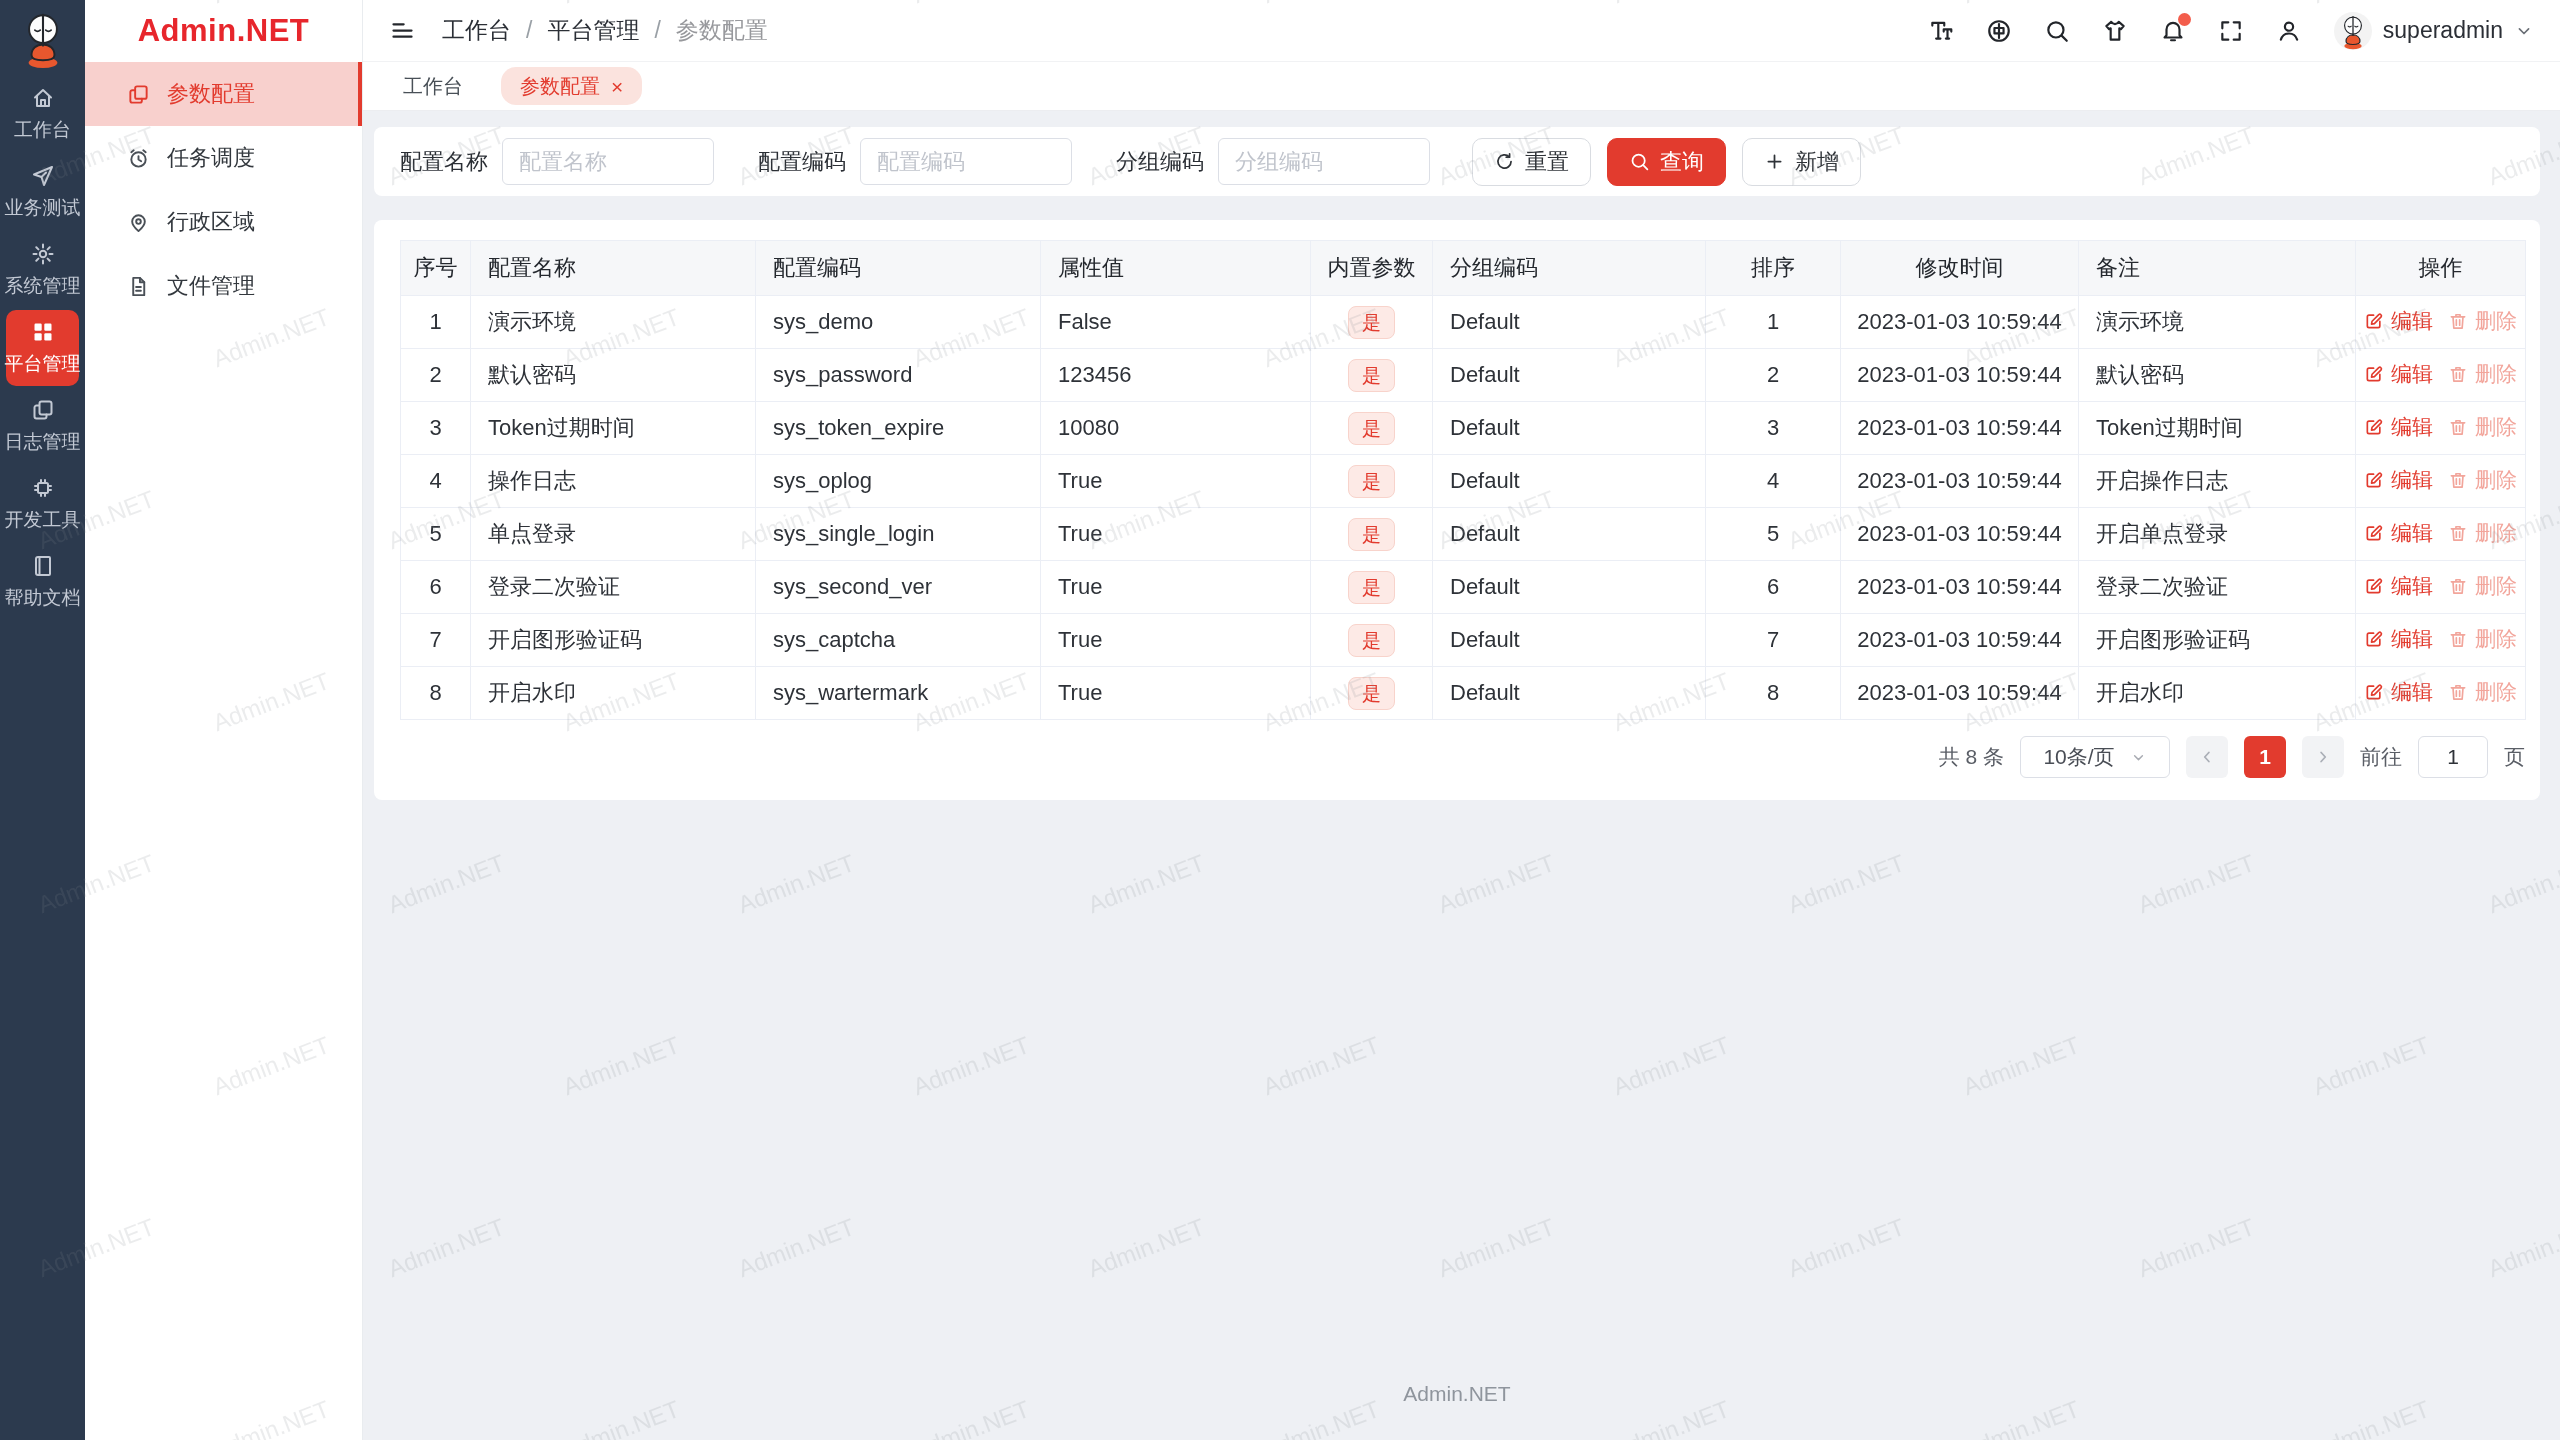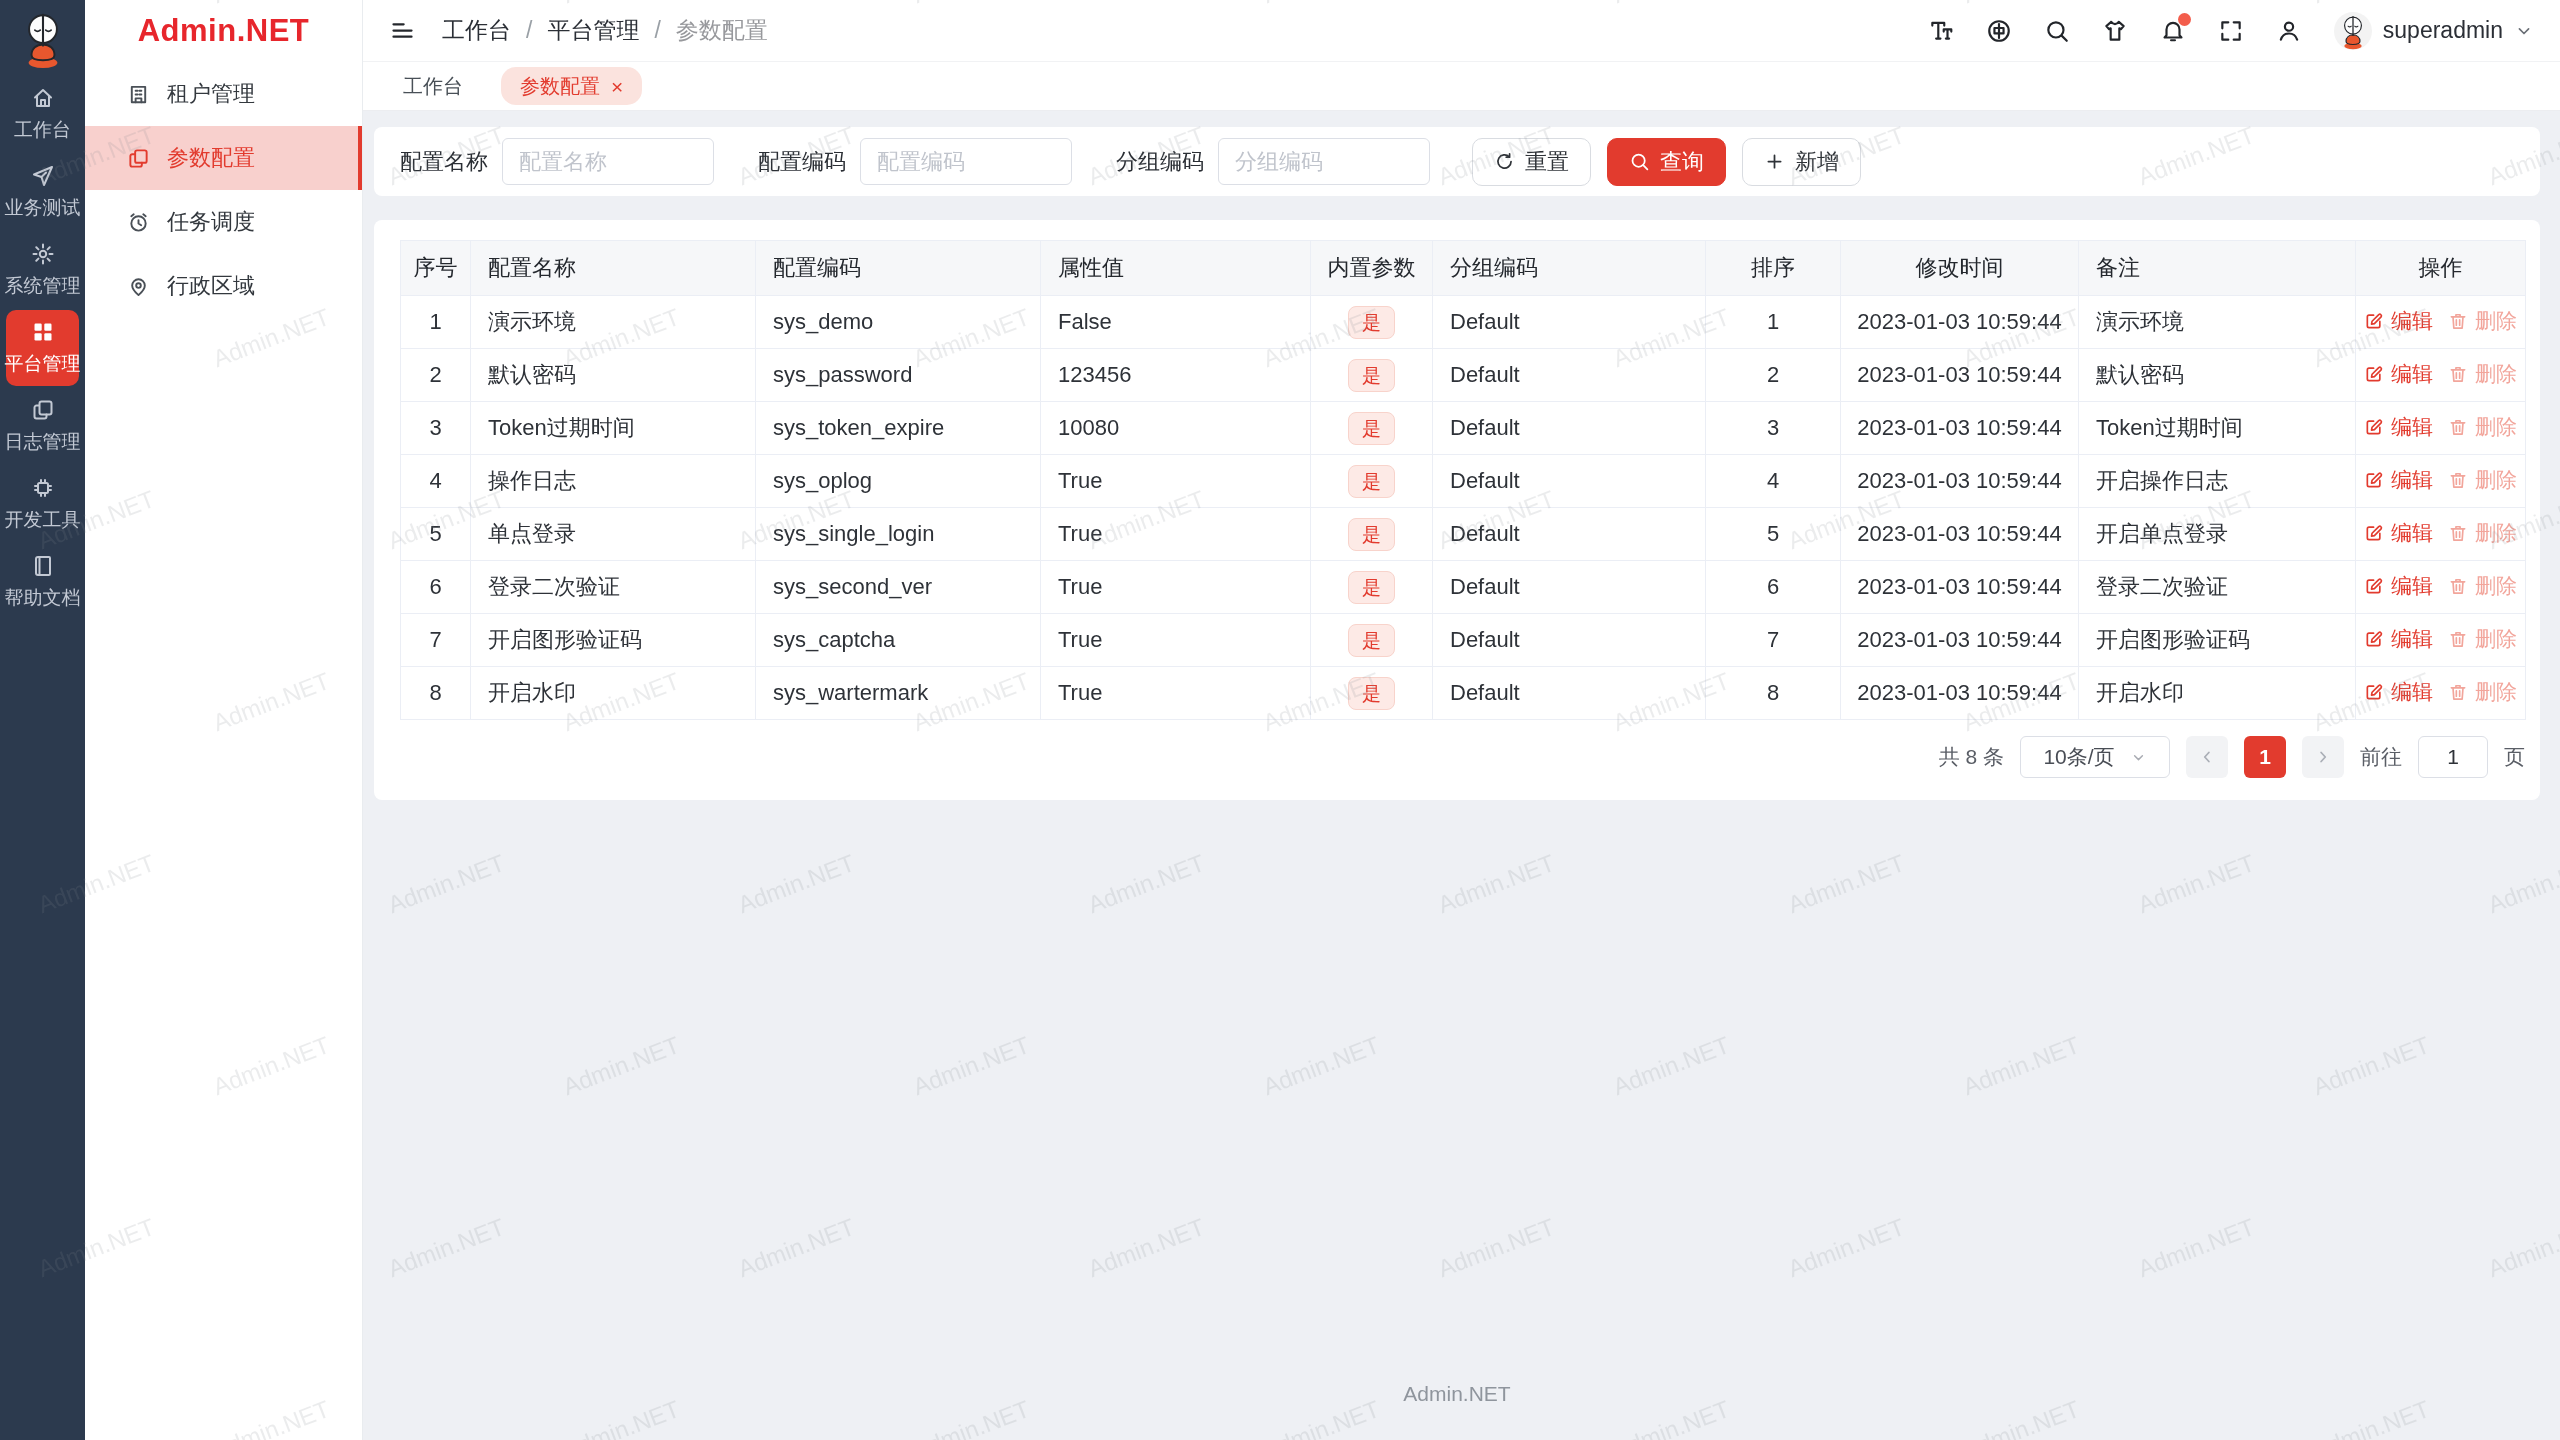--- a/index.html
+++ b/index.html
@@ -174,29 +174,20 @@
             </svg>
           </span>
           <span class="rail-label">帮助文档</span>
         </div>
       </nav>
   </aside>
 
   <aside class="sidebar">
     <div class="logo">Admin.NET</div>
     <nav>
-        <div class="menu-item">
-          <span class="icon">
-            <svg viewBox="0 0 24 24" fill="none" stroke="currentColor" stroke-width="2" stroke-linecap="round" stroke-linejoin="round">
-              <rect x="5" y="4" width="14" height="16"></rect>
-              <path d="M9 20v-4h6v4M9 8h2M13 8h2M9 12h2M13 12h2"></path>
-            </svg>
-          </span>
-          <span>租户管理</span>
-        </div>
         <div class="menu-item active">
           <span class="icon">
             <svg viewBox="0 0 24 24" fill="none" stroke="currentColor" stroke-width="2" stroke-linecap="round" stroke-linejoin="round">
               <rect x="8.5" y="3.5" width="12" height="13" rx="2"></rect>
               <path d="M15.5 16.5v2a2 2 0 0 1-2 2h-8a2 2 0 0 1-2-2v-9a2 2 0 0 1 2-2h2"></path>
             </svg>
           </span>
           <span>参数配置</span>
         </div>
         <div class="menu-item">
@@ -209,20 +200,29 @@
           <span>任务调度</span>
         </div>
         <div class="menu-item">
           <span class="icon">
             <svg viewBox="0 0 24 24" fill="none" stroke="currentColor" stroke-width="2" stroke-linecap="round" stroke-linejoin="round">
               <path d="M12 21c-4.4-3.8-6.6-7-6.6-10A6.6 6.6 0 0 1 12 4.5 6.6 6.6 0 0 1 18.6 11c0 3-2.2 6.2-6.6 10z"></path>
               <circle cx="12" cy="11" r="2.4"></circle>
             </svg>
           </span>
           <span>行政区域</span>
+        </div>
+        <div class="menu-item">
+          <span class="icon">
+            <svg viewBox="0 0 24 24" fill="none" stroke="currentColor" stroke-width="2" stroke-linecap="round" stroke-linejoin="round">
+              <path d="M6.5 3h7L18 7.5V21H6.5z"></path>
+              <path d="M13.5 3v4.5H18M9.5 12.5h5M9.5 16.5h5"></path>
+            </svg>
+          </span>
+          <span>文件管理</span>
         </div>
       </nav>
   </aside>
 
   <div class="main">
 
     <header class="header">
       <span class="hamburger">
         <svg viewBox="0 0 24 24" fill="none" stroke="currentColor" stroke-width="2" stroke-linecap="round">
             <path d="M4 6.5h9M4 12h16M4 17.5h16"></path>

